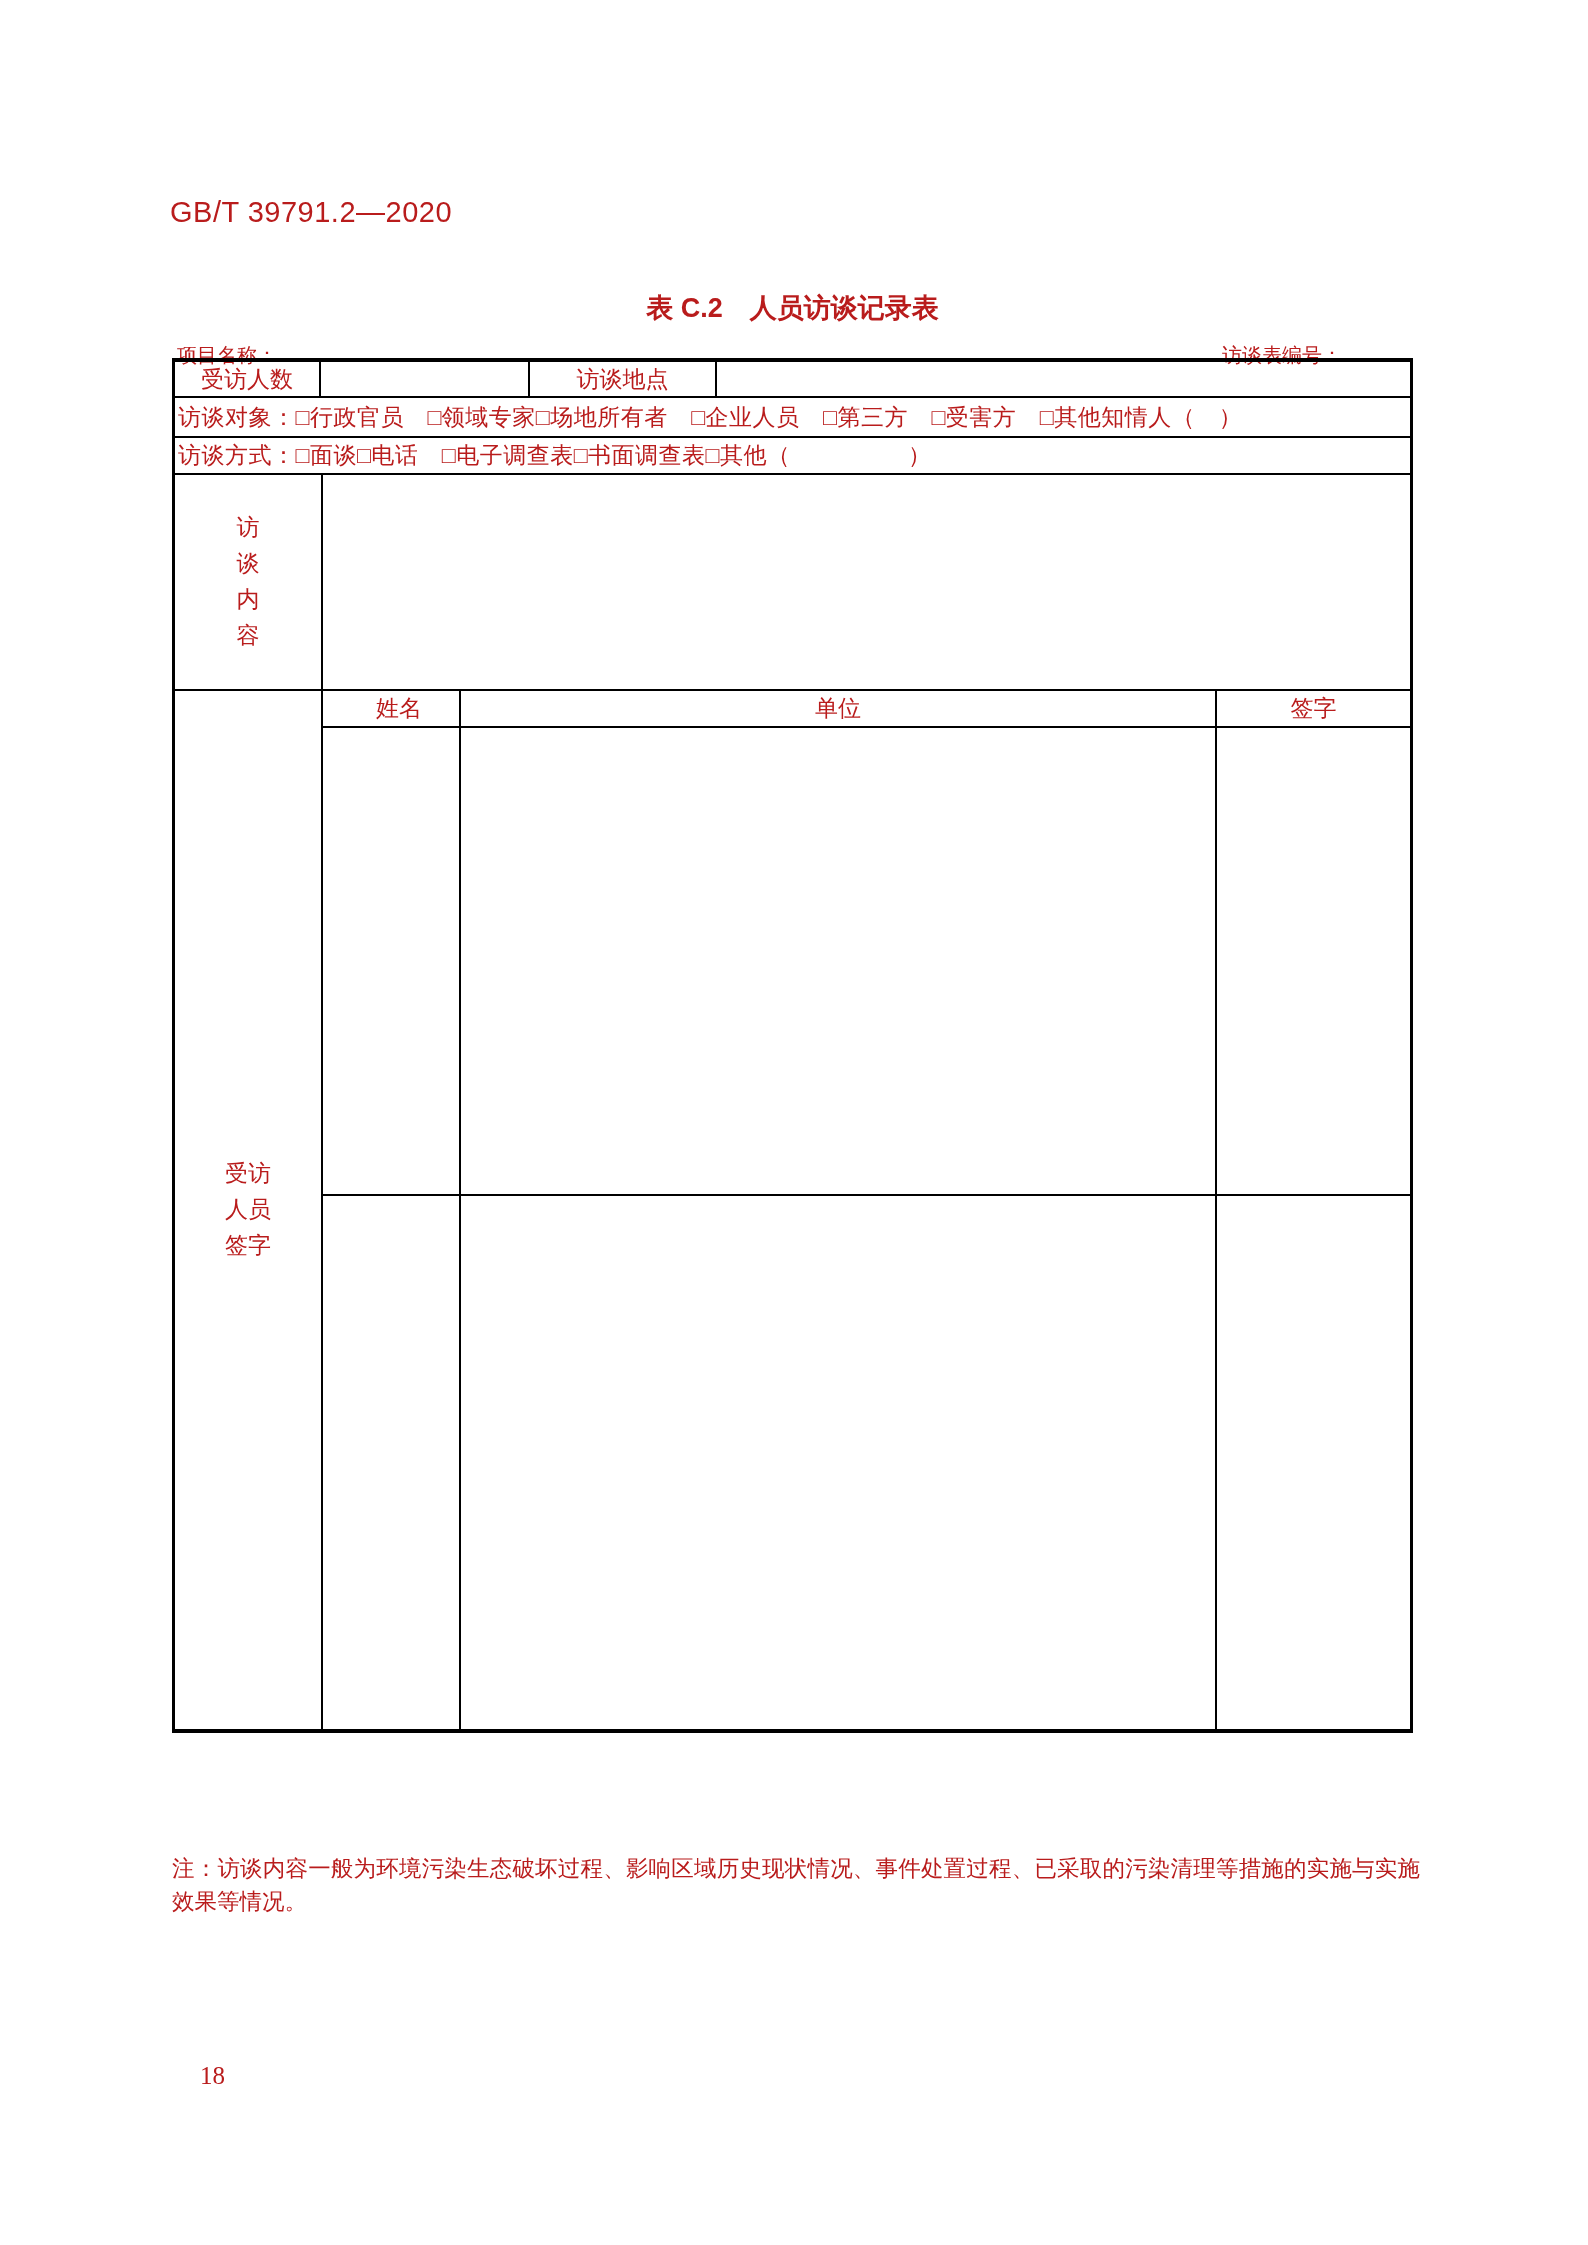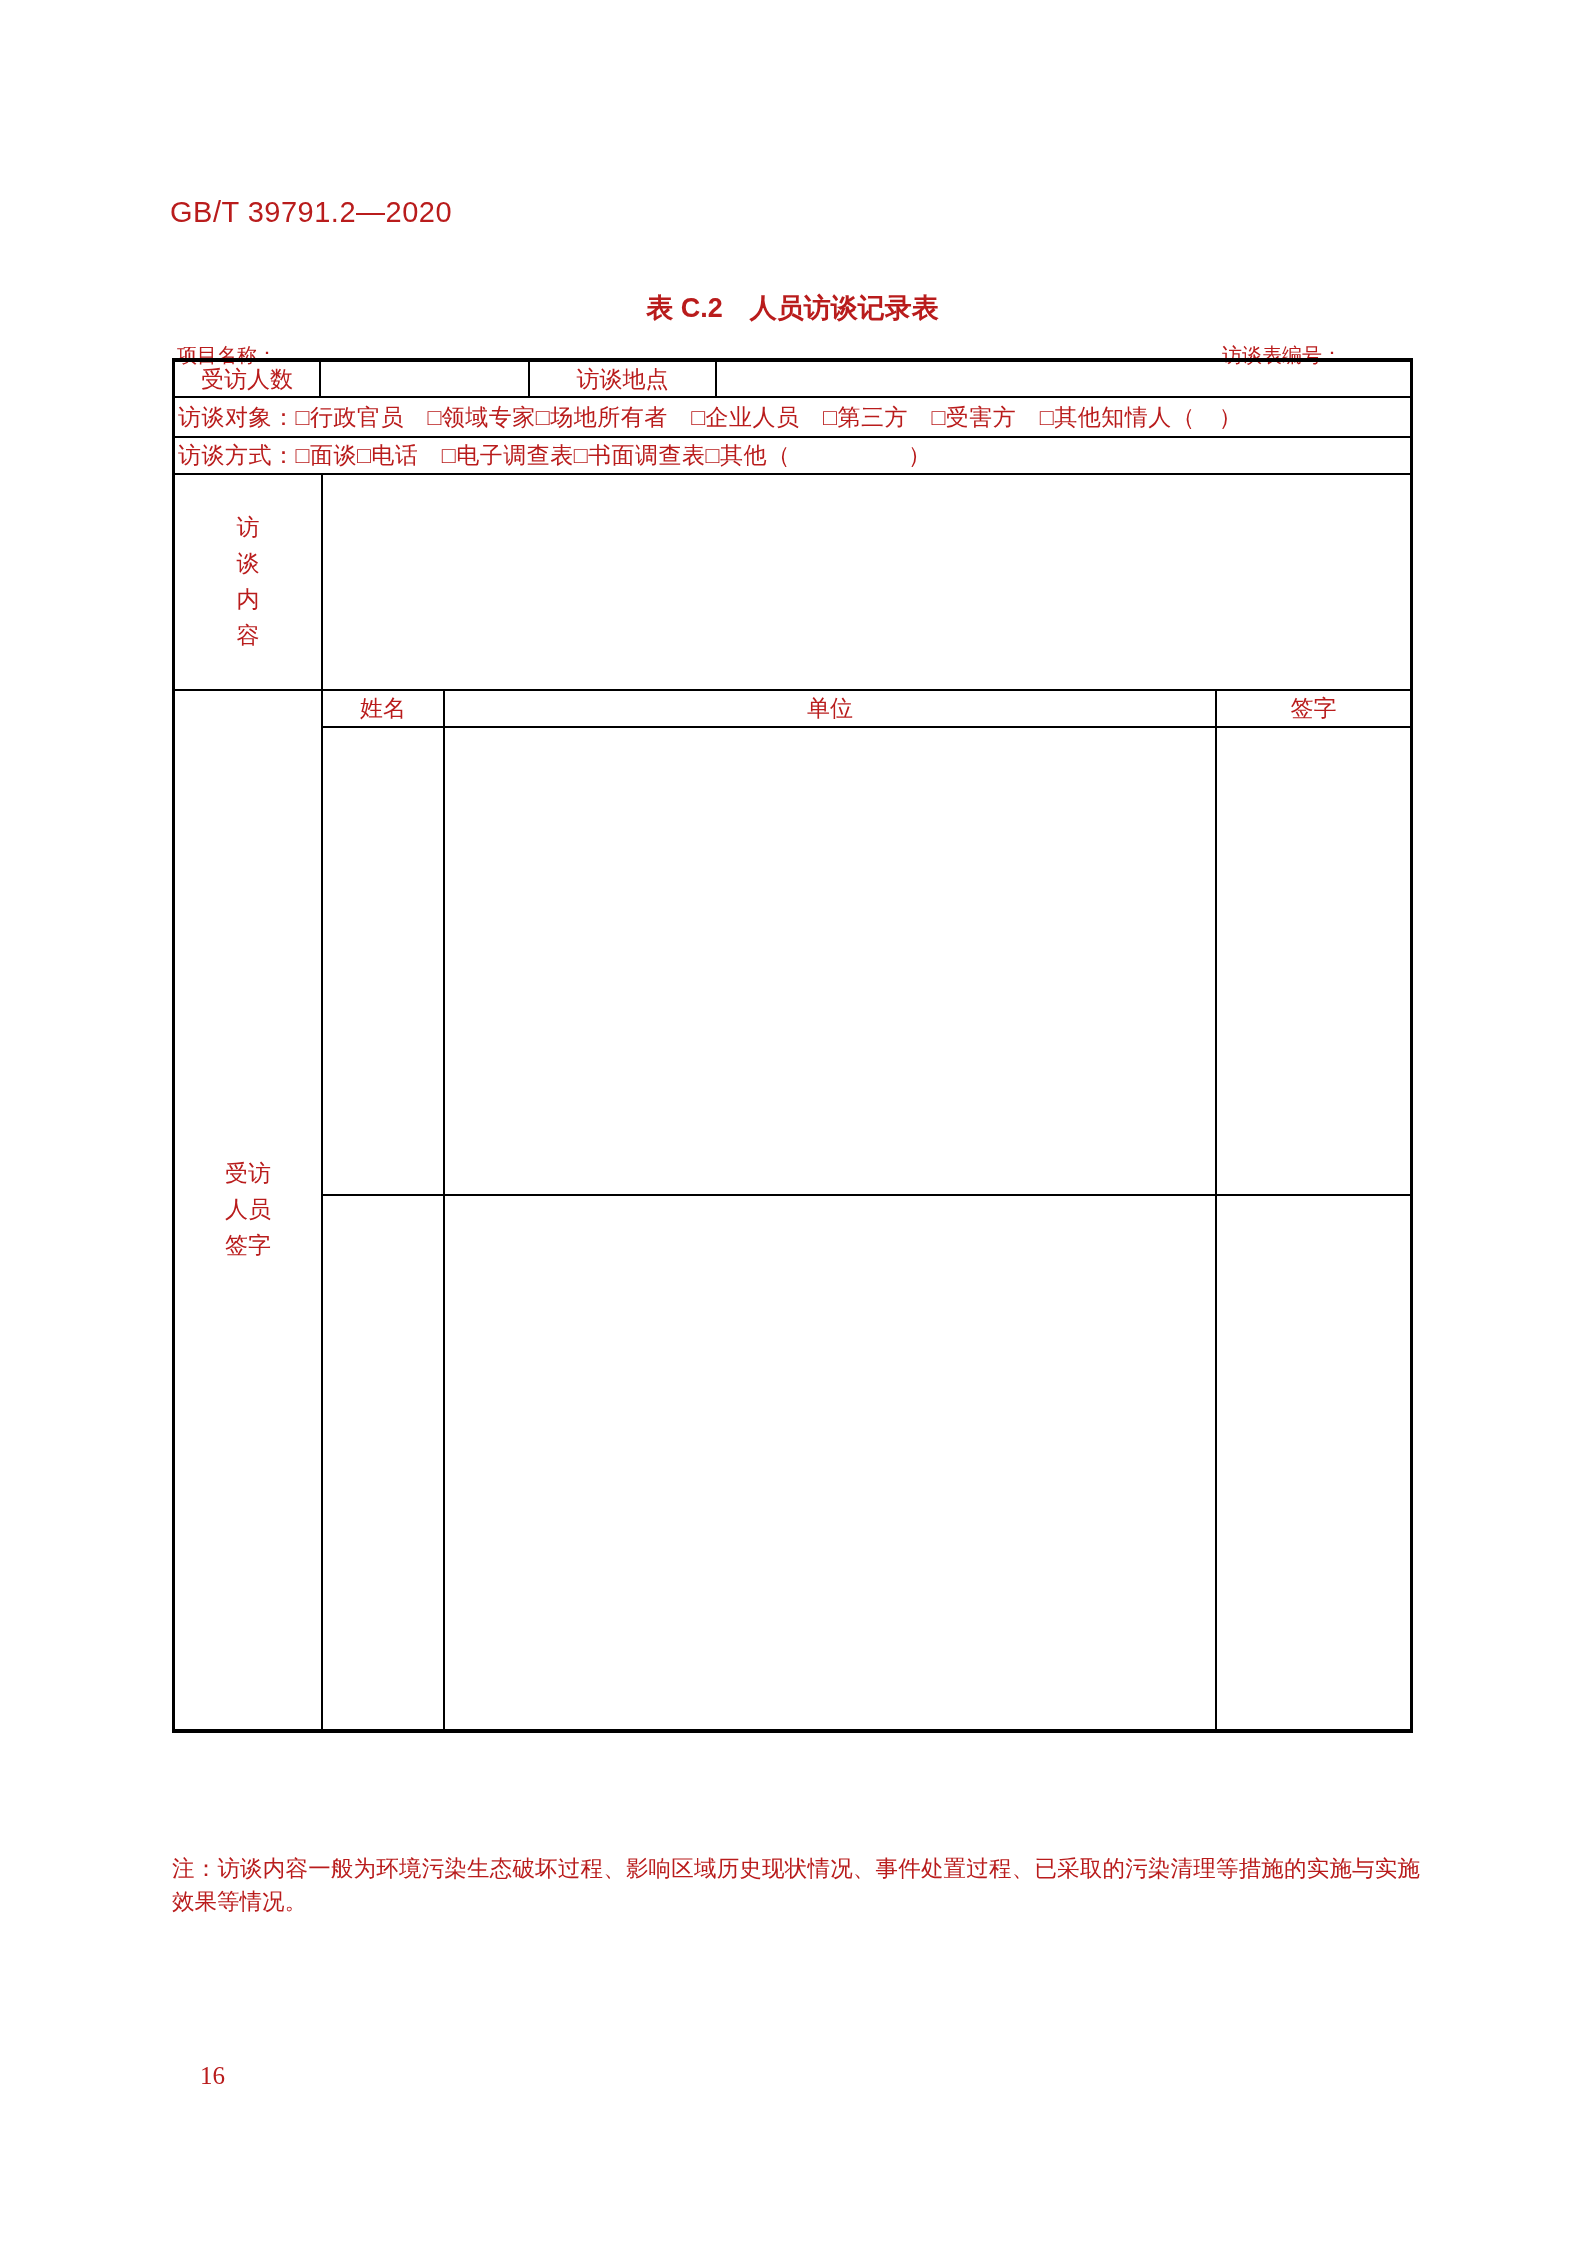--- a/index.html
+++ b/index.html
@@ -58,21 +58,21 @@
   .w-label{width:148px;}
   .vlabel{
     display:flex;align-items:center;justify-content:center;
     text-align:center;white-space:pre-line;line-height:36px;
   }
 
   .sig-section{display:flex;flex:1 1 auto;min-height:0;}
   .sig-label{border-right:2px solid #000;box-sizing:border-box;}
   .sig-right{flex:1 1 auto;display:flex;flex-direction:column;min-width:0;}
   .sig-header{height:37px;}
-  .w-name{width:122px;}
+  .w-name{width:122px;margin-left:16px;}
   .w-sign{width:193px;}
   .sig-block1{height:468px;}
   .sig-block2{flex:1 1 auto;border-bottom:none;}
 
   
   .footer{
     position:absolute;left:172px;top:1758px;width:1241px;height:90px;
     font-size:24px;
   }
   .footer span{position:absolute;top:0;white-space:nowrap;}
@@ -153,15 +153,15 @@
           <div class="cell w-sign last"></div>
         </div>
       </div>
     </div>
 
   </div>
 
 
   <div class="note">注：访谈内容一般为环境污染生态破坏过程、影响区域历史现状情况、事件处置过程、已采取的污染清理等措施的实施与实施效果等情况。</div>
 
-  <div class="page-number">16</div>
+  <div class="page-number">18</div>
 
 </div>
 
 </body></html>

